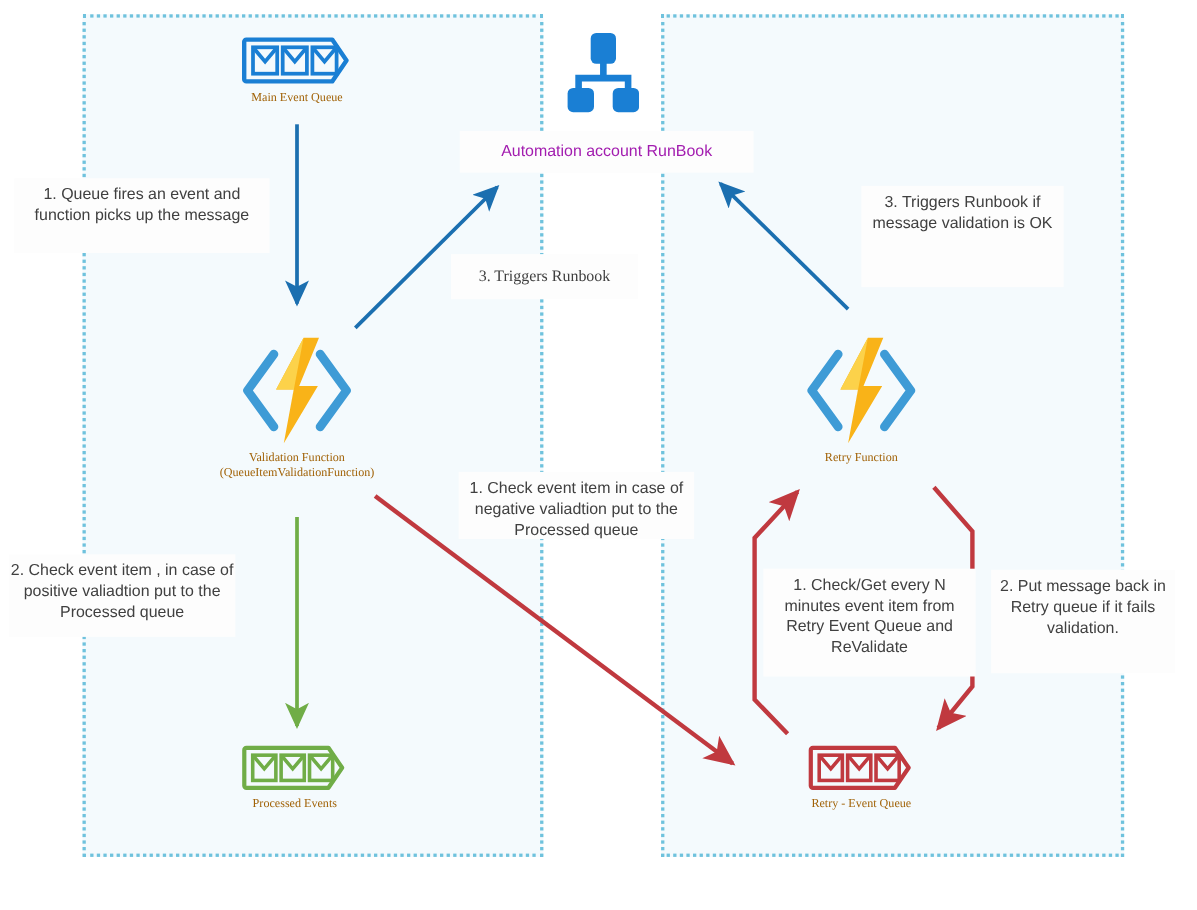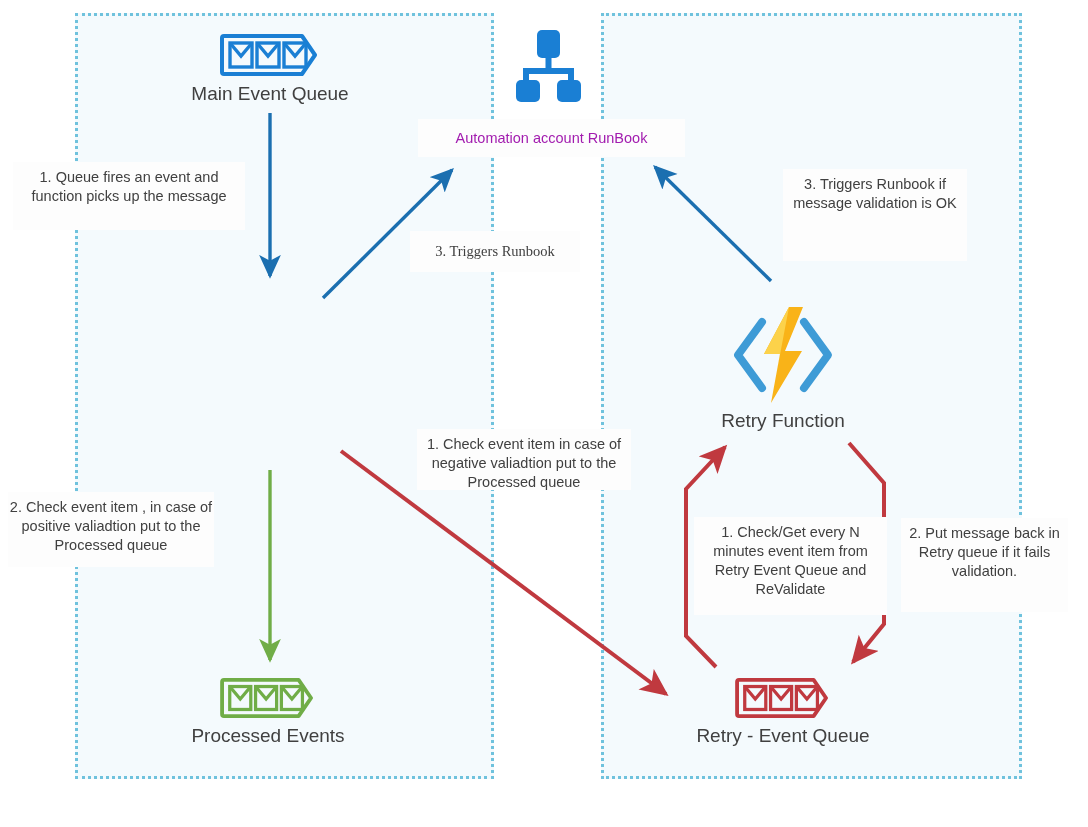--- a/index.html
+++ b/index.html
@@ -36,25 +36,26 @@
     position: absolute;
     text-align: center;
   }
   .node-icon {
     display: block;
     margin: 0 auto;
     line-height: 0;
   }
   .node-label {
     display: block;
-    font-size: 19px;
-    color: #404040;
+    font-size: 11px;
+    color: #a16207;
     line-height: 1.28;
     white-space: pre-line;
     margin-top: 4px;
+    font-family: Liberation Serif, serif;
   }
   .note {
     position: absolute;
     background: #fdfdfd;
     color: #404040;
     font-size: 14.5px;
     line-height: 1.32;
     text-align: center;
     display: flex;
     align-items: flex-start;
@@ -137,20 +138,32 @@
         <path d="M33.5,30 V43 M11,43 H56 M11,43 V54 M56,43 V54" fill="none" stroke="#1a7fd4" stroke-width="6" stroke-linecap="square"></path>
         <rect x="1" y="52" width="24" height="22" rx="5" fill="#1a7fd4"></rect>
         <rect x="42" y="52" width="24" height="22" rx="5" fill="#1a7fd4"></rect>
       </svg>
     </span>
   </div>
   <div class="runbook-label" style="left:418px; top:119px; width:267px; height:38px;">
     <span>Automation account RunBook</span>
   </div>
 
+  <div class="node" style="left:140px; top:305px; width:260px;">
+    <span class="node-icon">
+      <svg width="112" height="100" viewBox="0 0 112 100" xmlns="http://www.w3.org/2000/svg">
+        <path d="M35,17 L11,50 L35,83" fill="none" stroke="#3e9bd6" stroke-width="8" stroke-linecap="round" stroke-linejoin="round"></path>
+        <path d="M77,17 L101,50 L77,83" fill="none" stroke="#3e9bd6" stroke-width="8" stroke-linecap="round" stroke-linejoin="round"></path>
+        <path d="M62,2 L37,49 L53,49 L44,98 L75,46 L58,46 L76,2 Z" fill="#f9b318"></path>
+        <path d="M62,2 L37,49 L53,49 L49,71 L62,2 Z" fill="#fcd24a"></path>
+      </svg>
+    </span>
+    <span class="node-label">Validation Function
+(QueueItemValidationFunction)</span>
+  </div>
 
   <div class="node" style="left:683px; top:305px; width:200px;">
     <span class="node-icon">
       <svg width="112" height="100" viewBox="0 0 112 100" xmlns="http://www.w3.org/2000/svg">
         <path d="M35,17 L11,50 L35,83" fill="none" stroke="#3e9bd6" stroke-width="8" stroke-linecap="round" stroke-linejoin="round"></path>
         <path d="M77,17 L101,50 L77,83" fill="none" stroke="#3e9bd6" stroke-width="8" stroke-linecap="round" stroke-linejoin="round"></path>
         <path d="M62,2 L37,49 L53,49 L44,98 L75,46 L58,46 L76,2 Z" fill="#f9b318"></path>
         <path d="M62,2 L37,49 L53,49 L49,71 L62,2 Z" fill="#fcd24a"></path>
       </svg>
     </span>
@@ -196,21 +209,21 @@
   </div>
 
   <div class="note" style="left:783px; top:169px; width:184px; height:92px;">
     <span>3. Triggers Runbook if message validation is OK</span>
   </div>
 
   <div class="note" style="left:417px; top:429px; width:214px; height:61px;">
     <span>1. Check event item in case of negative valiadtion put to the Processed queue</span>
   </div>
 
-  <div class="note" style="left:8px; top:492px; width:206px; height:75px;">
+  <div class="note" style="left:8px; top:504px; width:206px; height:75px;">
     <span>2. Check event item , in case of positive valiadtion put to the Processed queue</span>
   </div>
 
   <div class="note" style="left:694px; top:517px; width:193px; height:98px;">
     <span>1. Check/Get every N minutes event item from Retry Event Queue and ReValidate</span>
   </div>
 
   <div class="note" style="left:901px; top:518px; width:167px; height:94px;">
     <span>2. Put message back in Retry queue if it fails validation.</span>
   </div>

